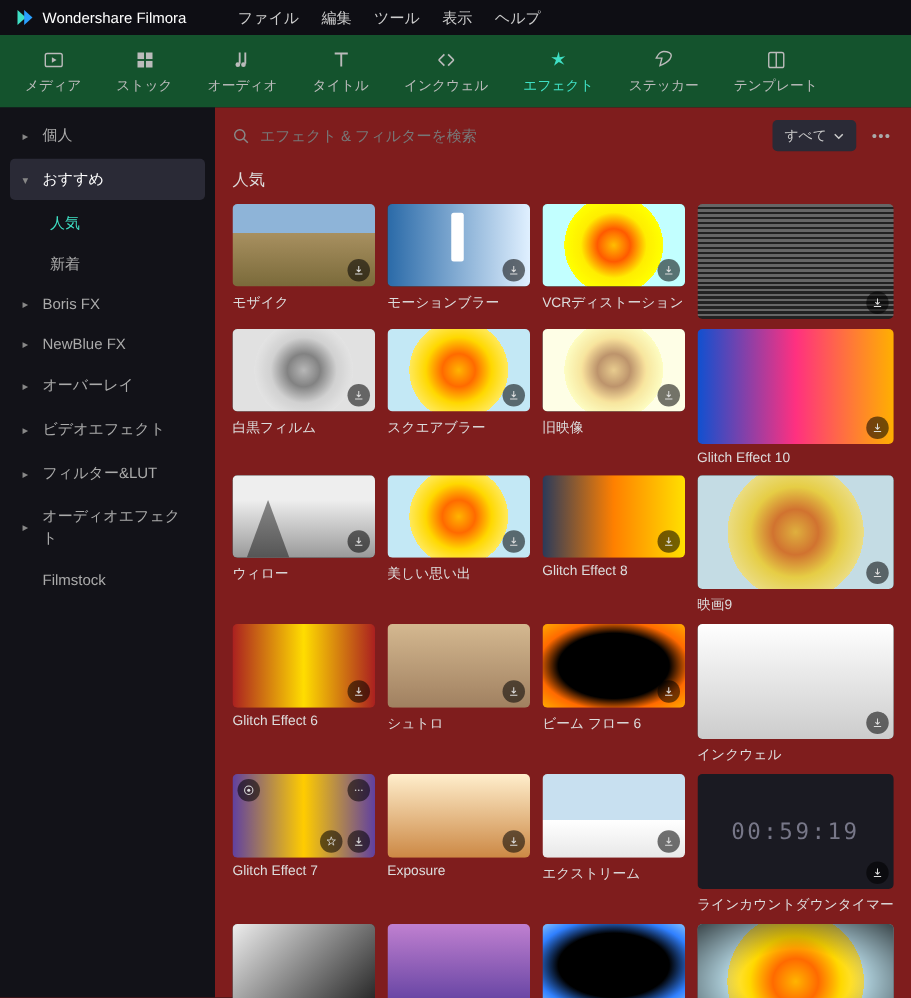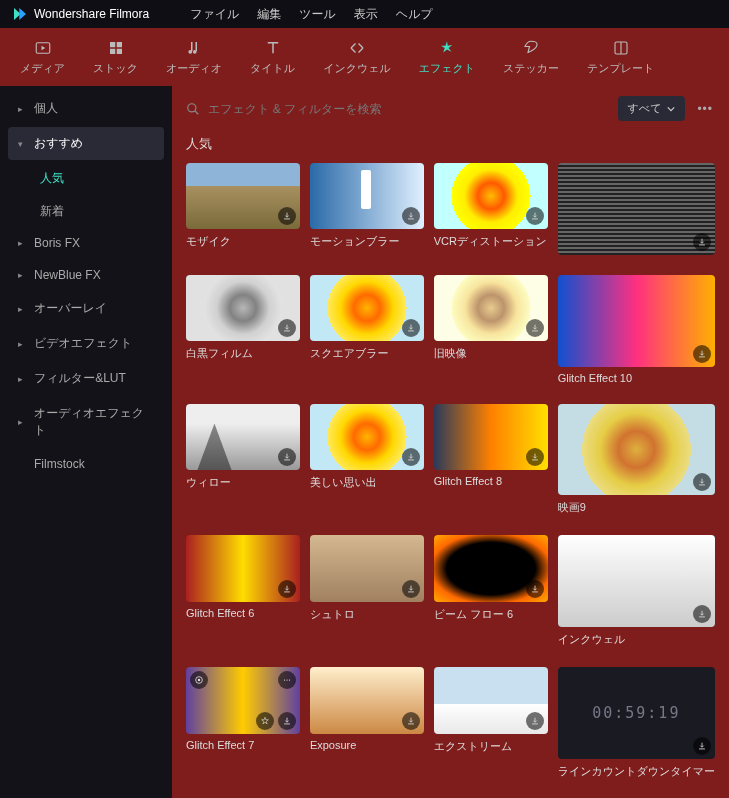--- a/index.html
+++ b/index.html
@@ -22,21 +22,21 @@
 }
 .logo { display: flex; align-items: center; gap: 6px; color: #fff; font-size: 12px; }
 .logo-icon { width: 16px; height: 16px; }
 .menu-item { color: #ccc; font-size: 12px; cursor: pointer; }
 .toolbar {
   display: flex;
   align-items: center;
   height: 58px;
   padding: 0 20px;
   gap: 28px;
-  background: #7f1d1d;
+  background: #14532d;
 }
 .tool-btn {
   display: flex;
   flex-direction: column;
   align-items: center;
   gap: 4px;
   color: #bbb;
   cursor: pointer;
   font-size: 11px;
 }
@@ -111,21 +111,21 @@
   gap: 6px;
   color: #ccc;
   font-size: 11px;
   cursor: pointer;
 }
 .more-icon { color: #aaa; cursor: pointer; padding: 0 2px; letter-spacing: 1px; }
 .section-title { padding: 4px 14px 10px; font-size: 13px; color: #ddd; }
 .grid {
   display: grid;
   grid-template-columns: repeat(4, 1fr);
-  gap: 20px 10px;
+  gap: 8px 10px;
   padding: 0 14px 14px;
   overflow-y: auto;
 }
 .card { cursor: pointer; }
 .thumb {
   position: relative;
   width: 100%;
   aspect-ratio: 120/70;
   border-radius: 4px;
   overflow: hidden;
@@ -175,21 +175,21 @@
 .t-willow::after{content:"";position:absolute;left:10%;bottom:0;width:30%;height:70%;background:linear-gradient(180deg,#888,#555);clip-path:polygon(50% 0,100% 100%,0 100%);}
 .t-glitch8 { background: linear-gradient(90deg,#2a3a5a,#ff8000,#ffe000); }
 .t-movie9 { filter: grayscale(0.3) contrast(0.9); }
 .t-glitch6 { background: linear-gradient(90deg,#aa2020,#ffdd00,#aa2020); }
 .t-shutoro { background: linear-gradient(180deg,#d4b890,#a08060); }
 .t-beam6 { background: radial-gradient(ellipse at center,#000 55%,#ff6a00 75%,#ffaa00 100%); }
 .t-inkwell { background: linear-gradient(180deg,#fff,#ccc); filter:grayscale(1); }
 .t-glitch7 { background: linear-gradient(90deg,#6040a0,#ffcc00,#6040a0); }
 .t-exposure { background: linear-gradient(180deg,#ffeecc,#cc8844); }
 .t-extreme { background: linear-gradient(180deg,#c8e0f0 0%,#c8e0f0 55%,#fff 55%,#e8e8e8 100%); }
-.t-countdown { background:#1a1a22; display:flex;align-items:center;justify-content:center;color:#778;font-family:monospace;font-size:15px;letter-spacing:2px; }
+.t-countdown { background:#1a1a22; display:flex;align-items:center;justify-content:center;color:#778;font-family:monospace;font-size:18px;letter-spacing:2px; }
 .t-dark { background: linear-gradient(135deg,#eee 0%,#888 50%,#222 100%); filter:grayscale(1); }
 .t-1998 { background: linear-gradient(180deg,#c080d0,#6040a0); }
 .t-beam2 { background: radial-gradient(ellipse at center,#000 55%,#3080ff 80%,#80c0ff 100%); }
 .t-vignette { position:relative; }
 .t-vignette::after{content:"";position:absolute;inset:0;background:radial-gradient(ellipse at center,transparent 40%,rgba(0,0,0,0.7) 100%);}
 </style>
 </head>
 <body>
 
 <div class="titlebar">

